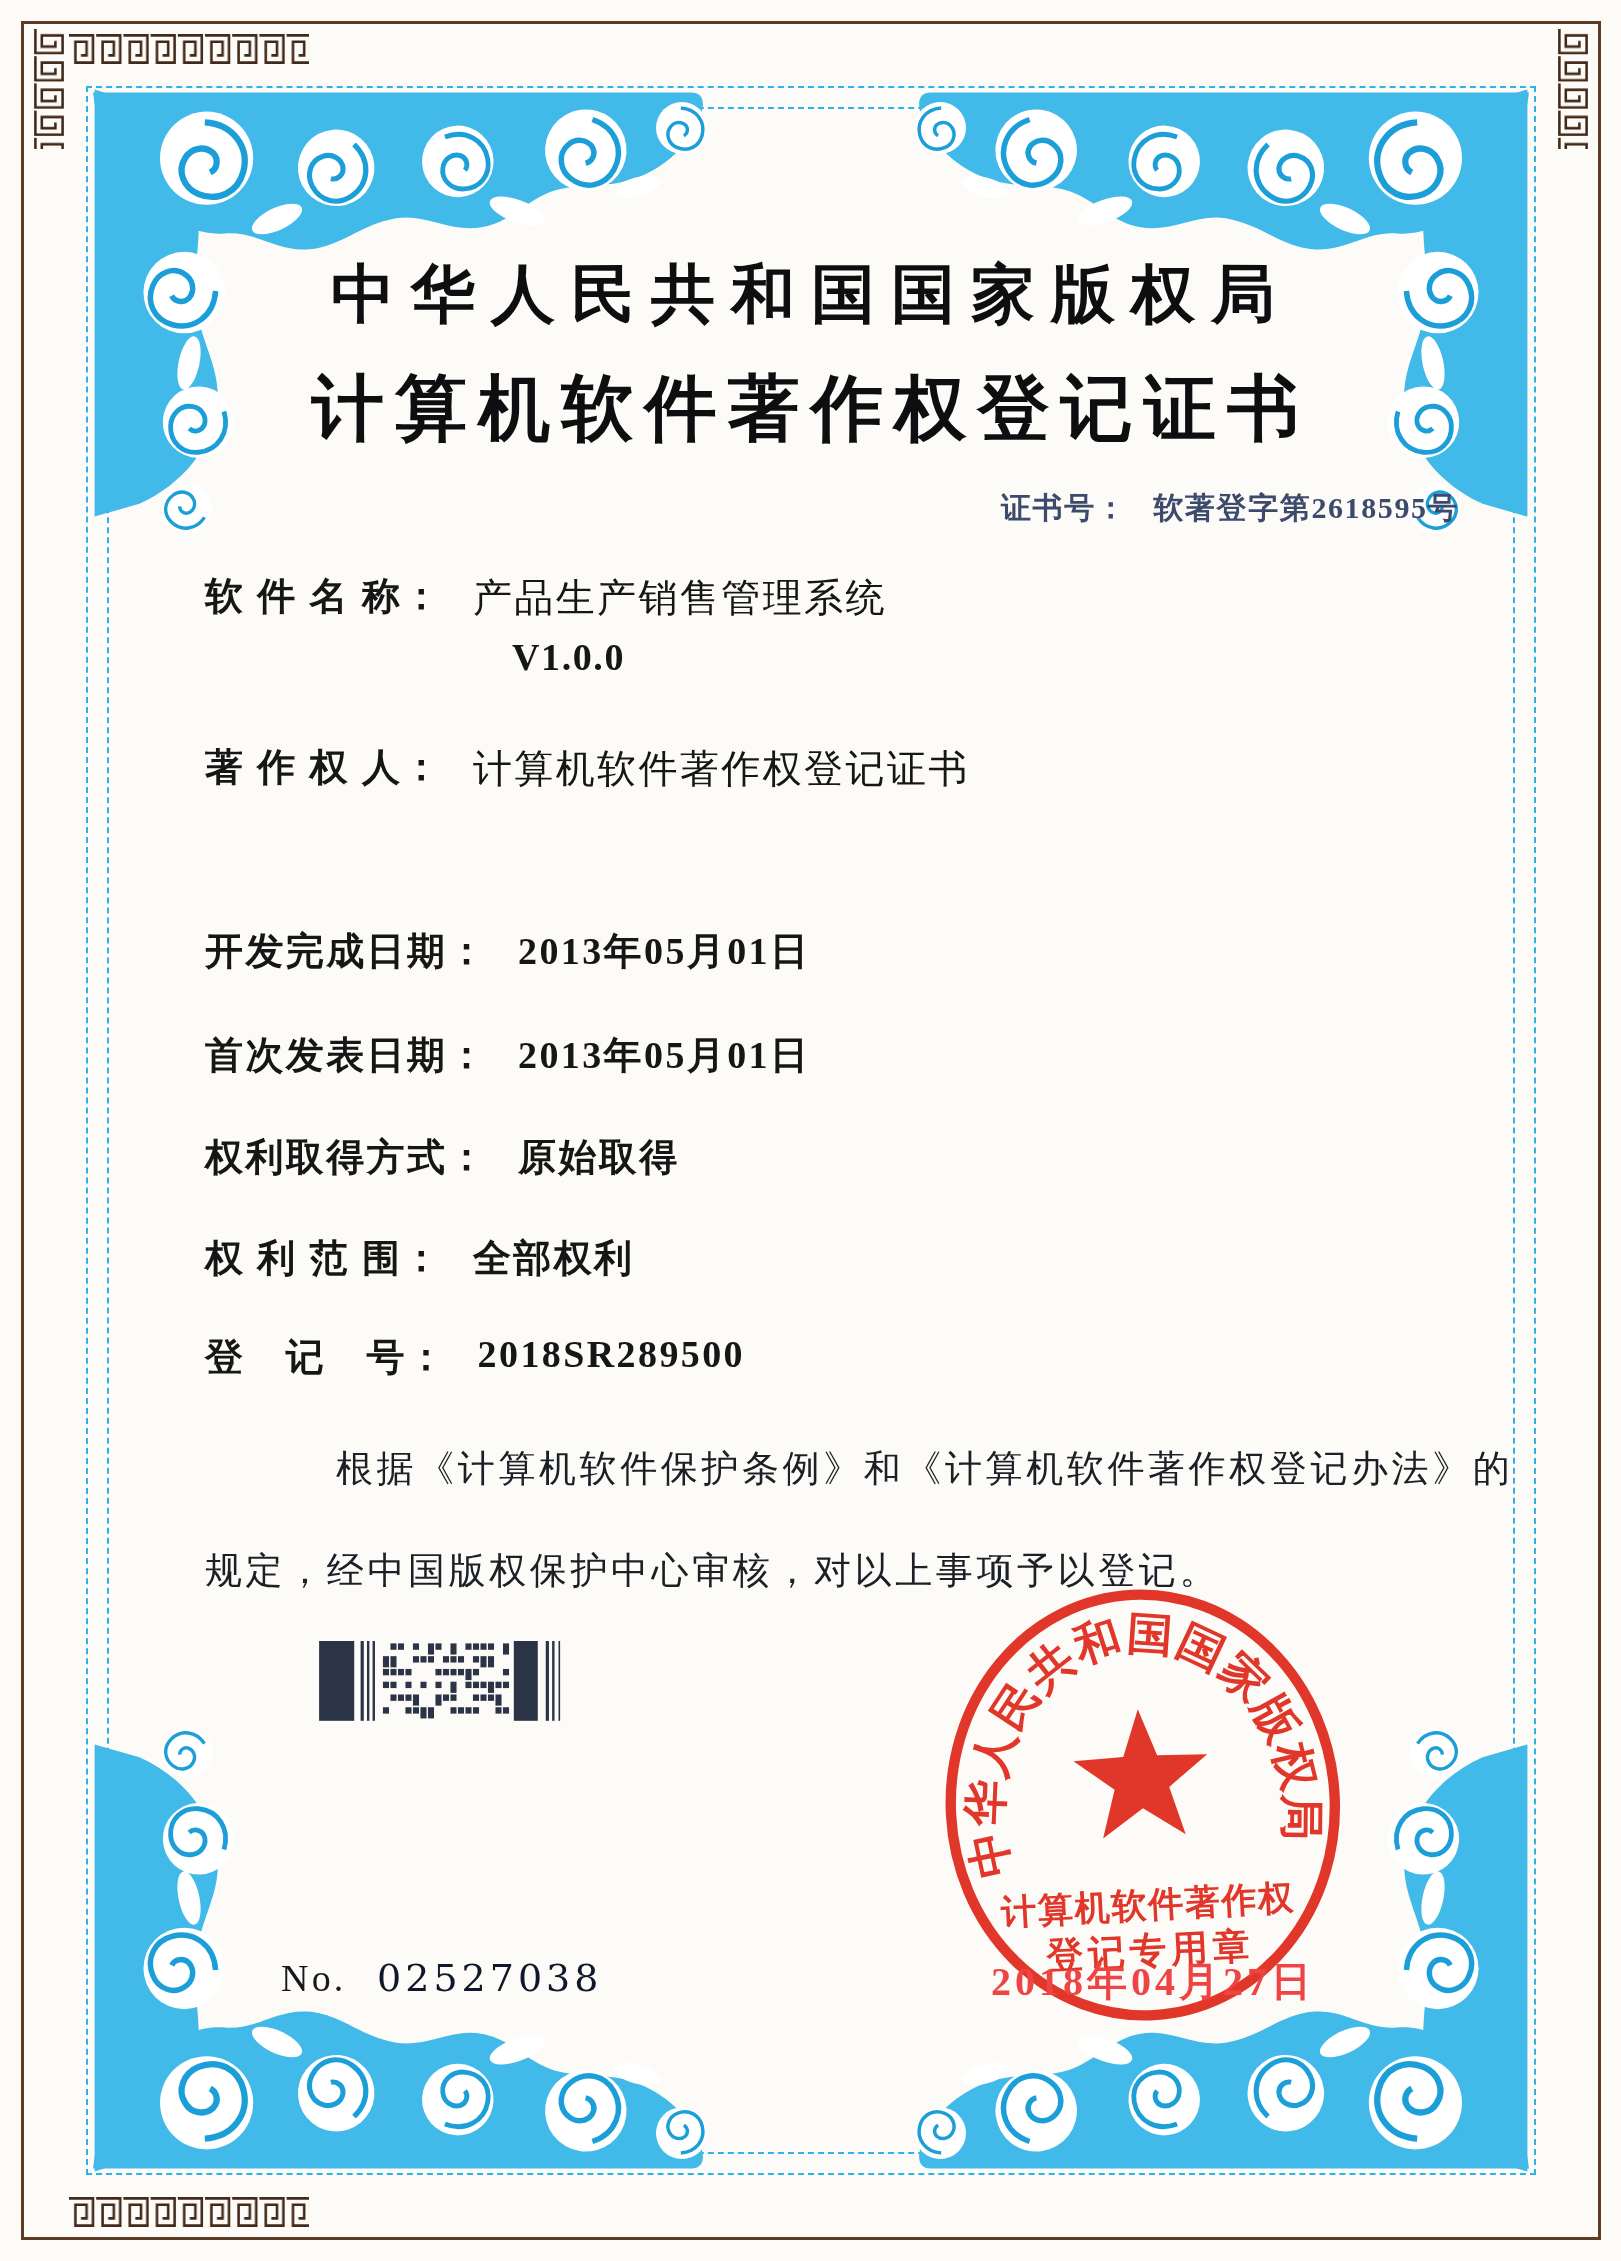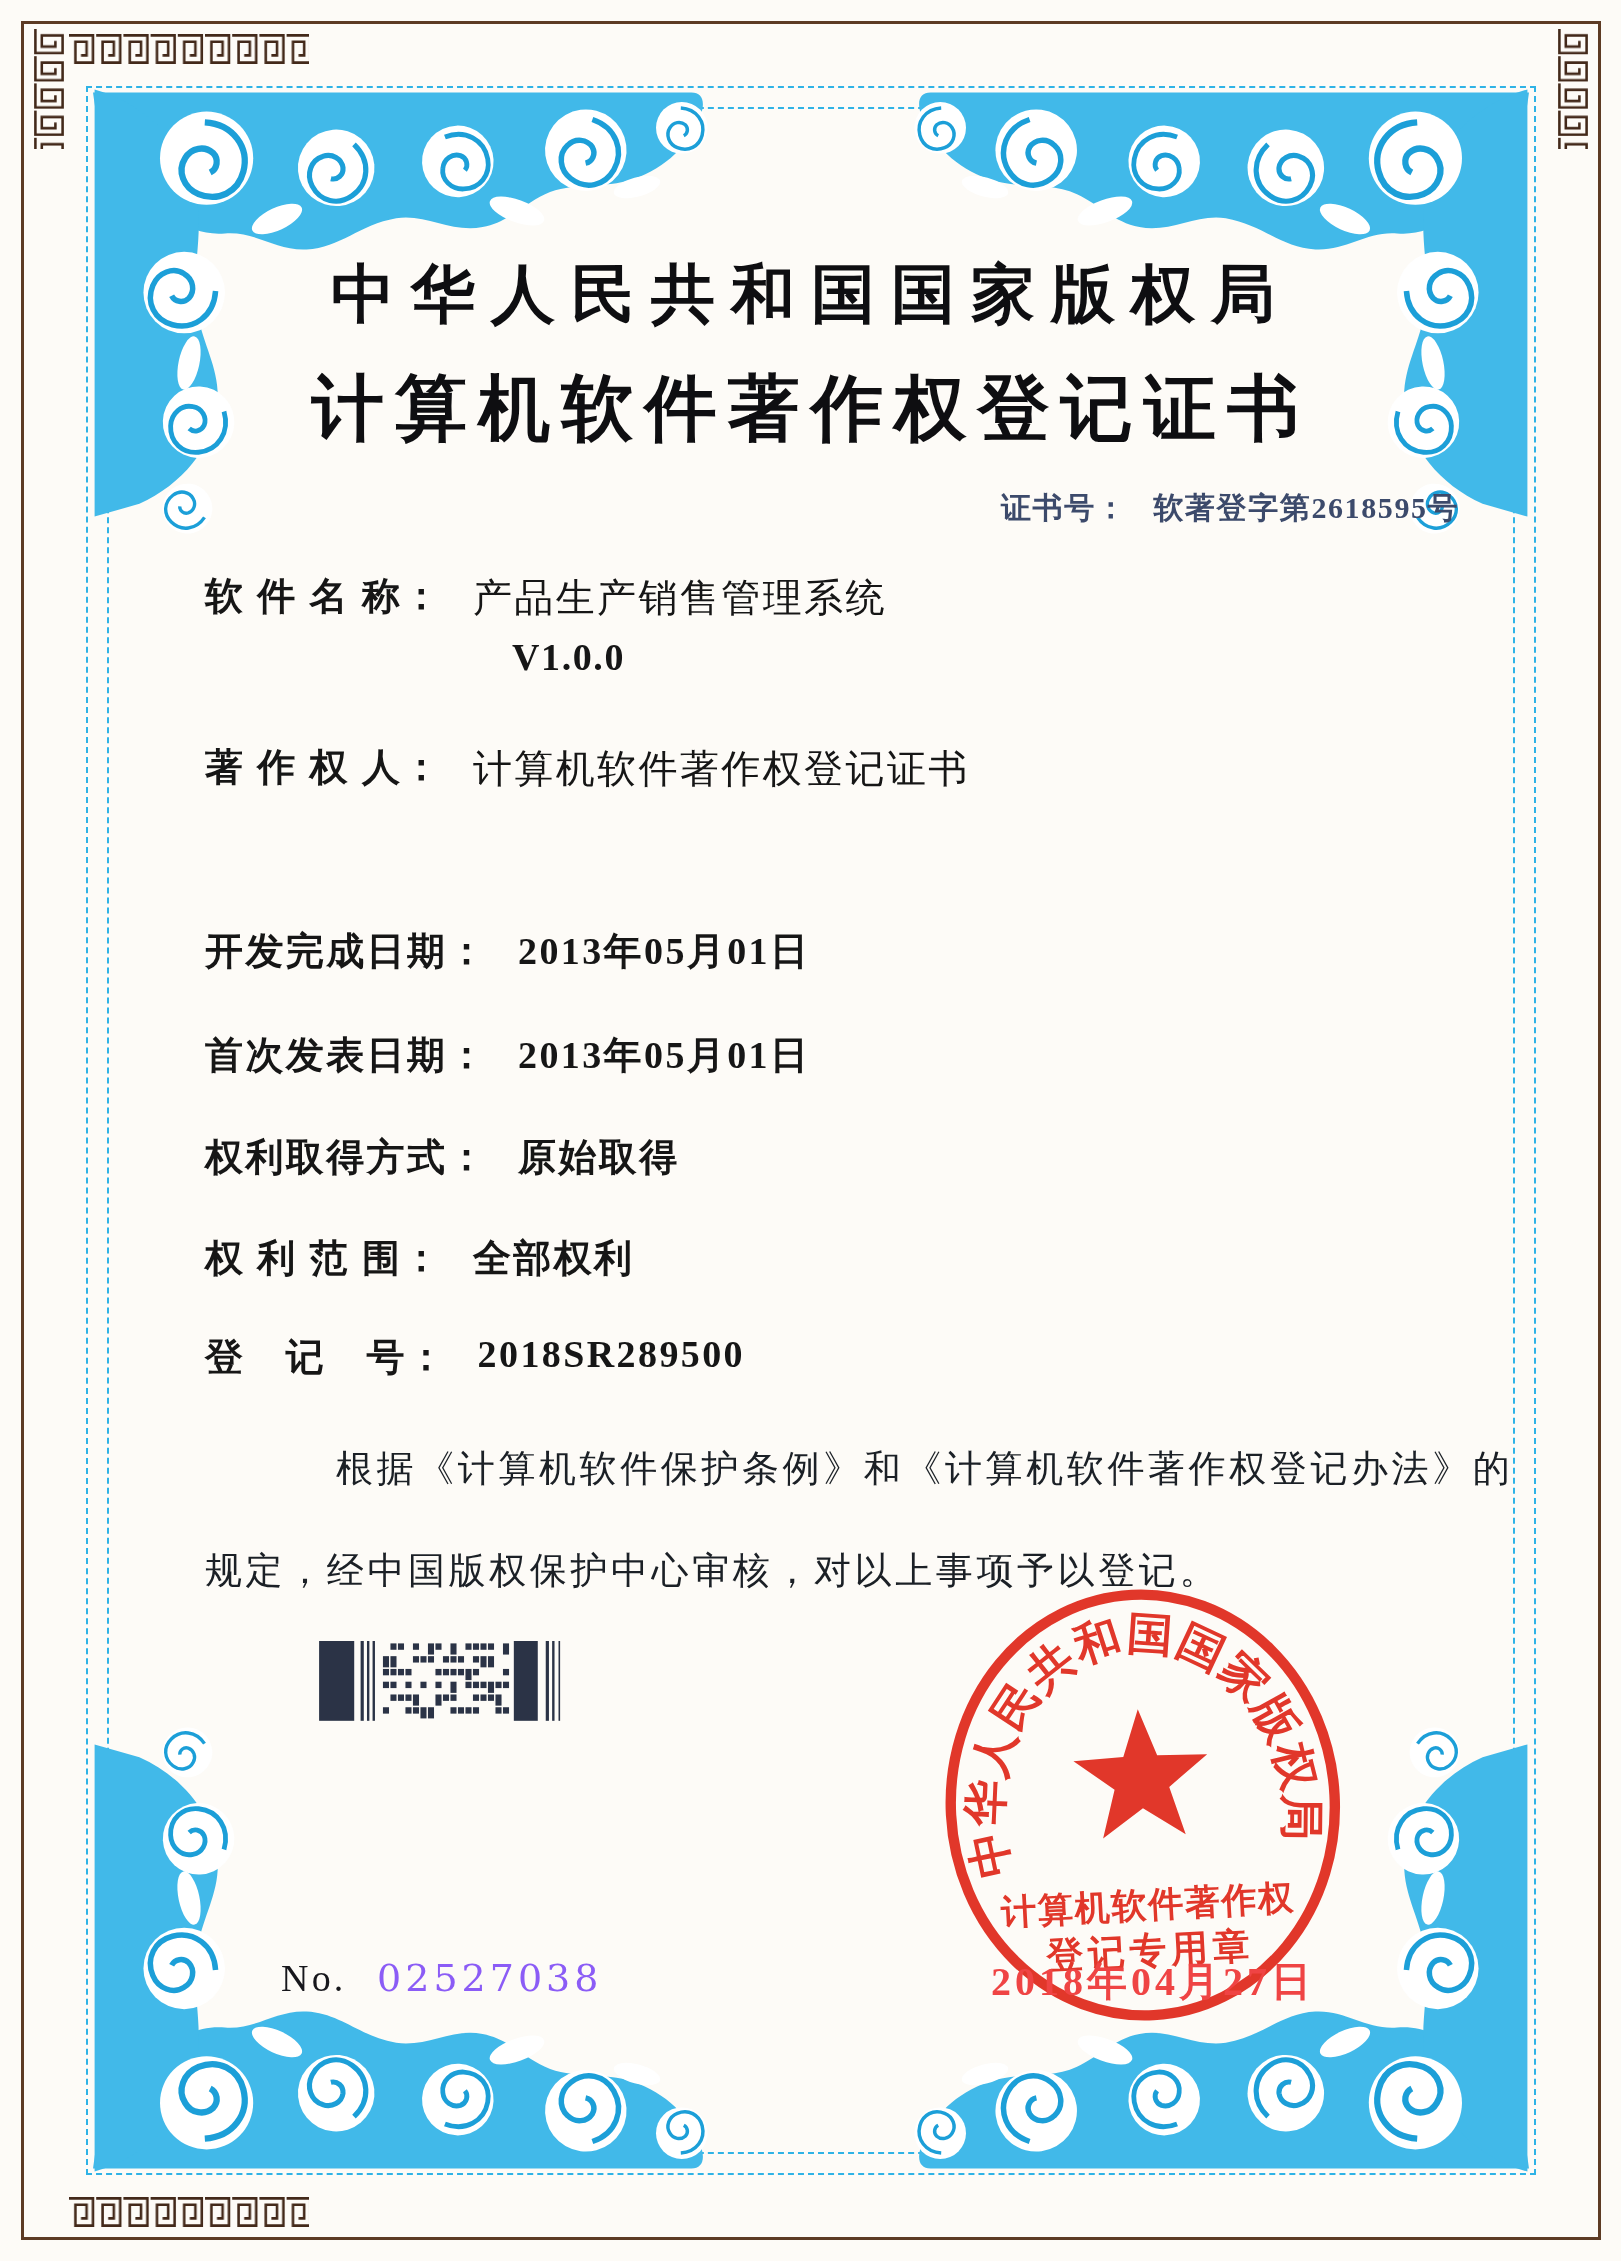--- a/index.html
+++ b/index.html
@@ -37,21 +37,21 @@
   .row .val{display:inline-block;font-size:39px;font-weight:400;letter-spacing:2.4px;vertical-align:top;}
   .row .val.normal{font-weight:600;font-size:38px;}
   .valpos{margin-left:27px;}
   .r1{top:571px;} .r1b{top:635px;left:512px;font-size:38px;font-weight:700;letter-spacing:1.6px;position:absolute;}
   .r2{top:742px;} .r3{top:926px;} .r4{top:1030px;} .r5{top:1132px;} .r6{top:1233px;} .r7{top:1332px;}
   .para{position:absolute;font-size:37px;letter-spacing:3.6px;color:#1b2026;white-space:nowrap;font-weight:500;}
   .para.l1{left:336px;top:1444px;}
   .para.l2{left:205px;top:1546px;}
   .serial{position:absolute;left:281px;top:1956px;font-size:38px;white-space:nowrap;}
   .serial .pfx{color:#17171c;letter-spacing:3.2px;}
-  .serial .num{color:#8b5cf6;letter-spacing:4px;margin-left:21px;font-family:"DejaVu Serif",serif;}
+  .serial .num{color:#0f172a;letter-spacing:4px;margin-left:21px;font-family:"DejaVu Serif",serif;}
   .issue-date{position:absolute;left:991px;top:1954px;font-size:40px;color:#ef4444;
     font-weight:700;letter-spacing:4px;white-space:nowrap;z-index:6;}
   .barcode{position:absolute;left:319px;top:1641px;width:246px;height:83px;}
   .seal{position:absolute;left:935px;top:1581px;width:416px;height:464px;z-index:5;opacity:.94;}
   .hidden-defs{position:absolute;width:0;height:0;overflow:hidden;}
 </style>
 </head>
 <body>
 
 <div class="page">

